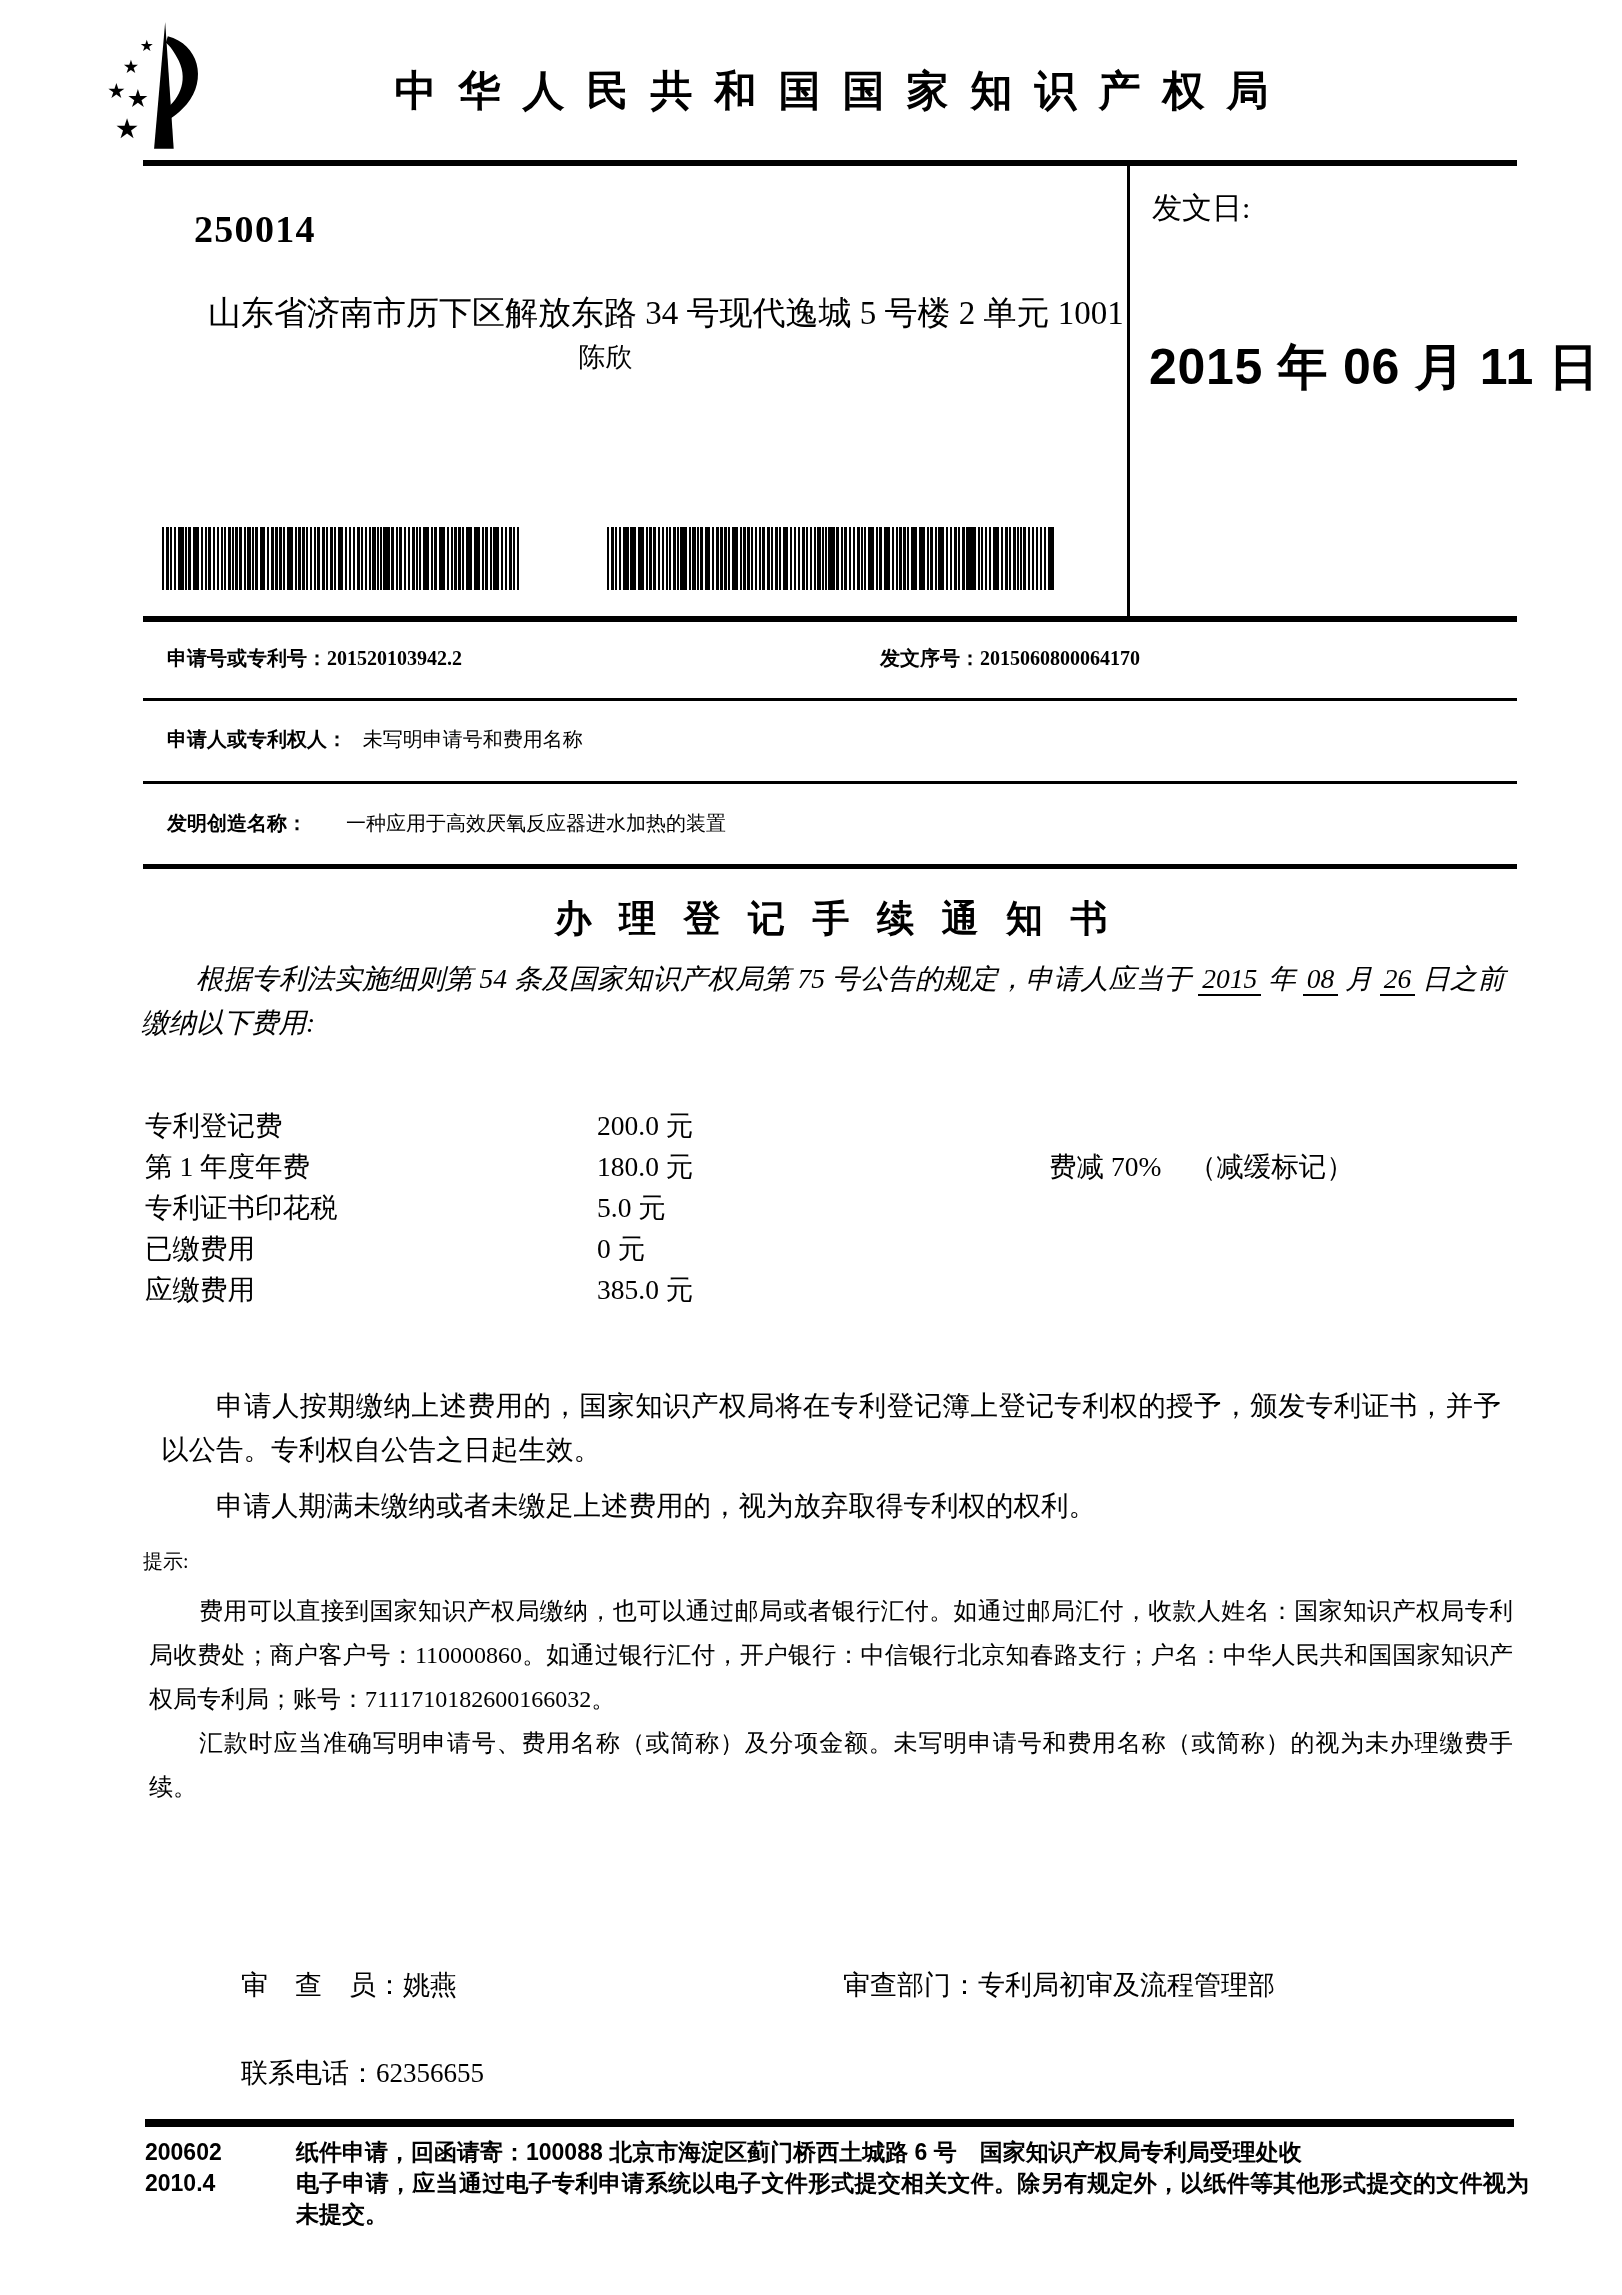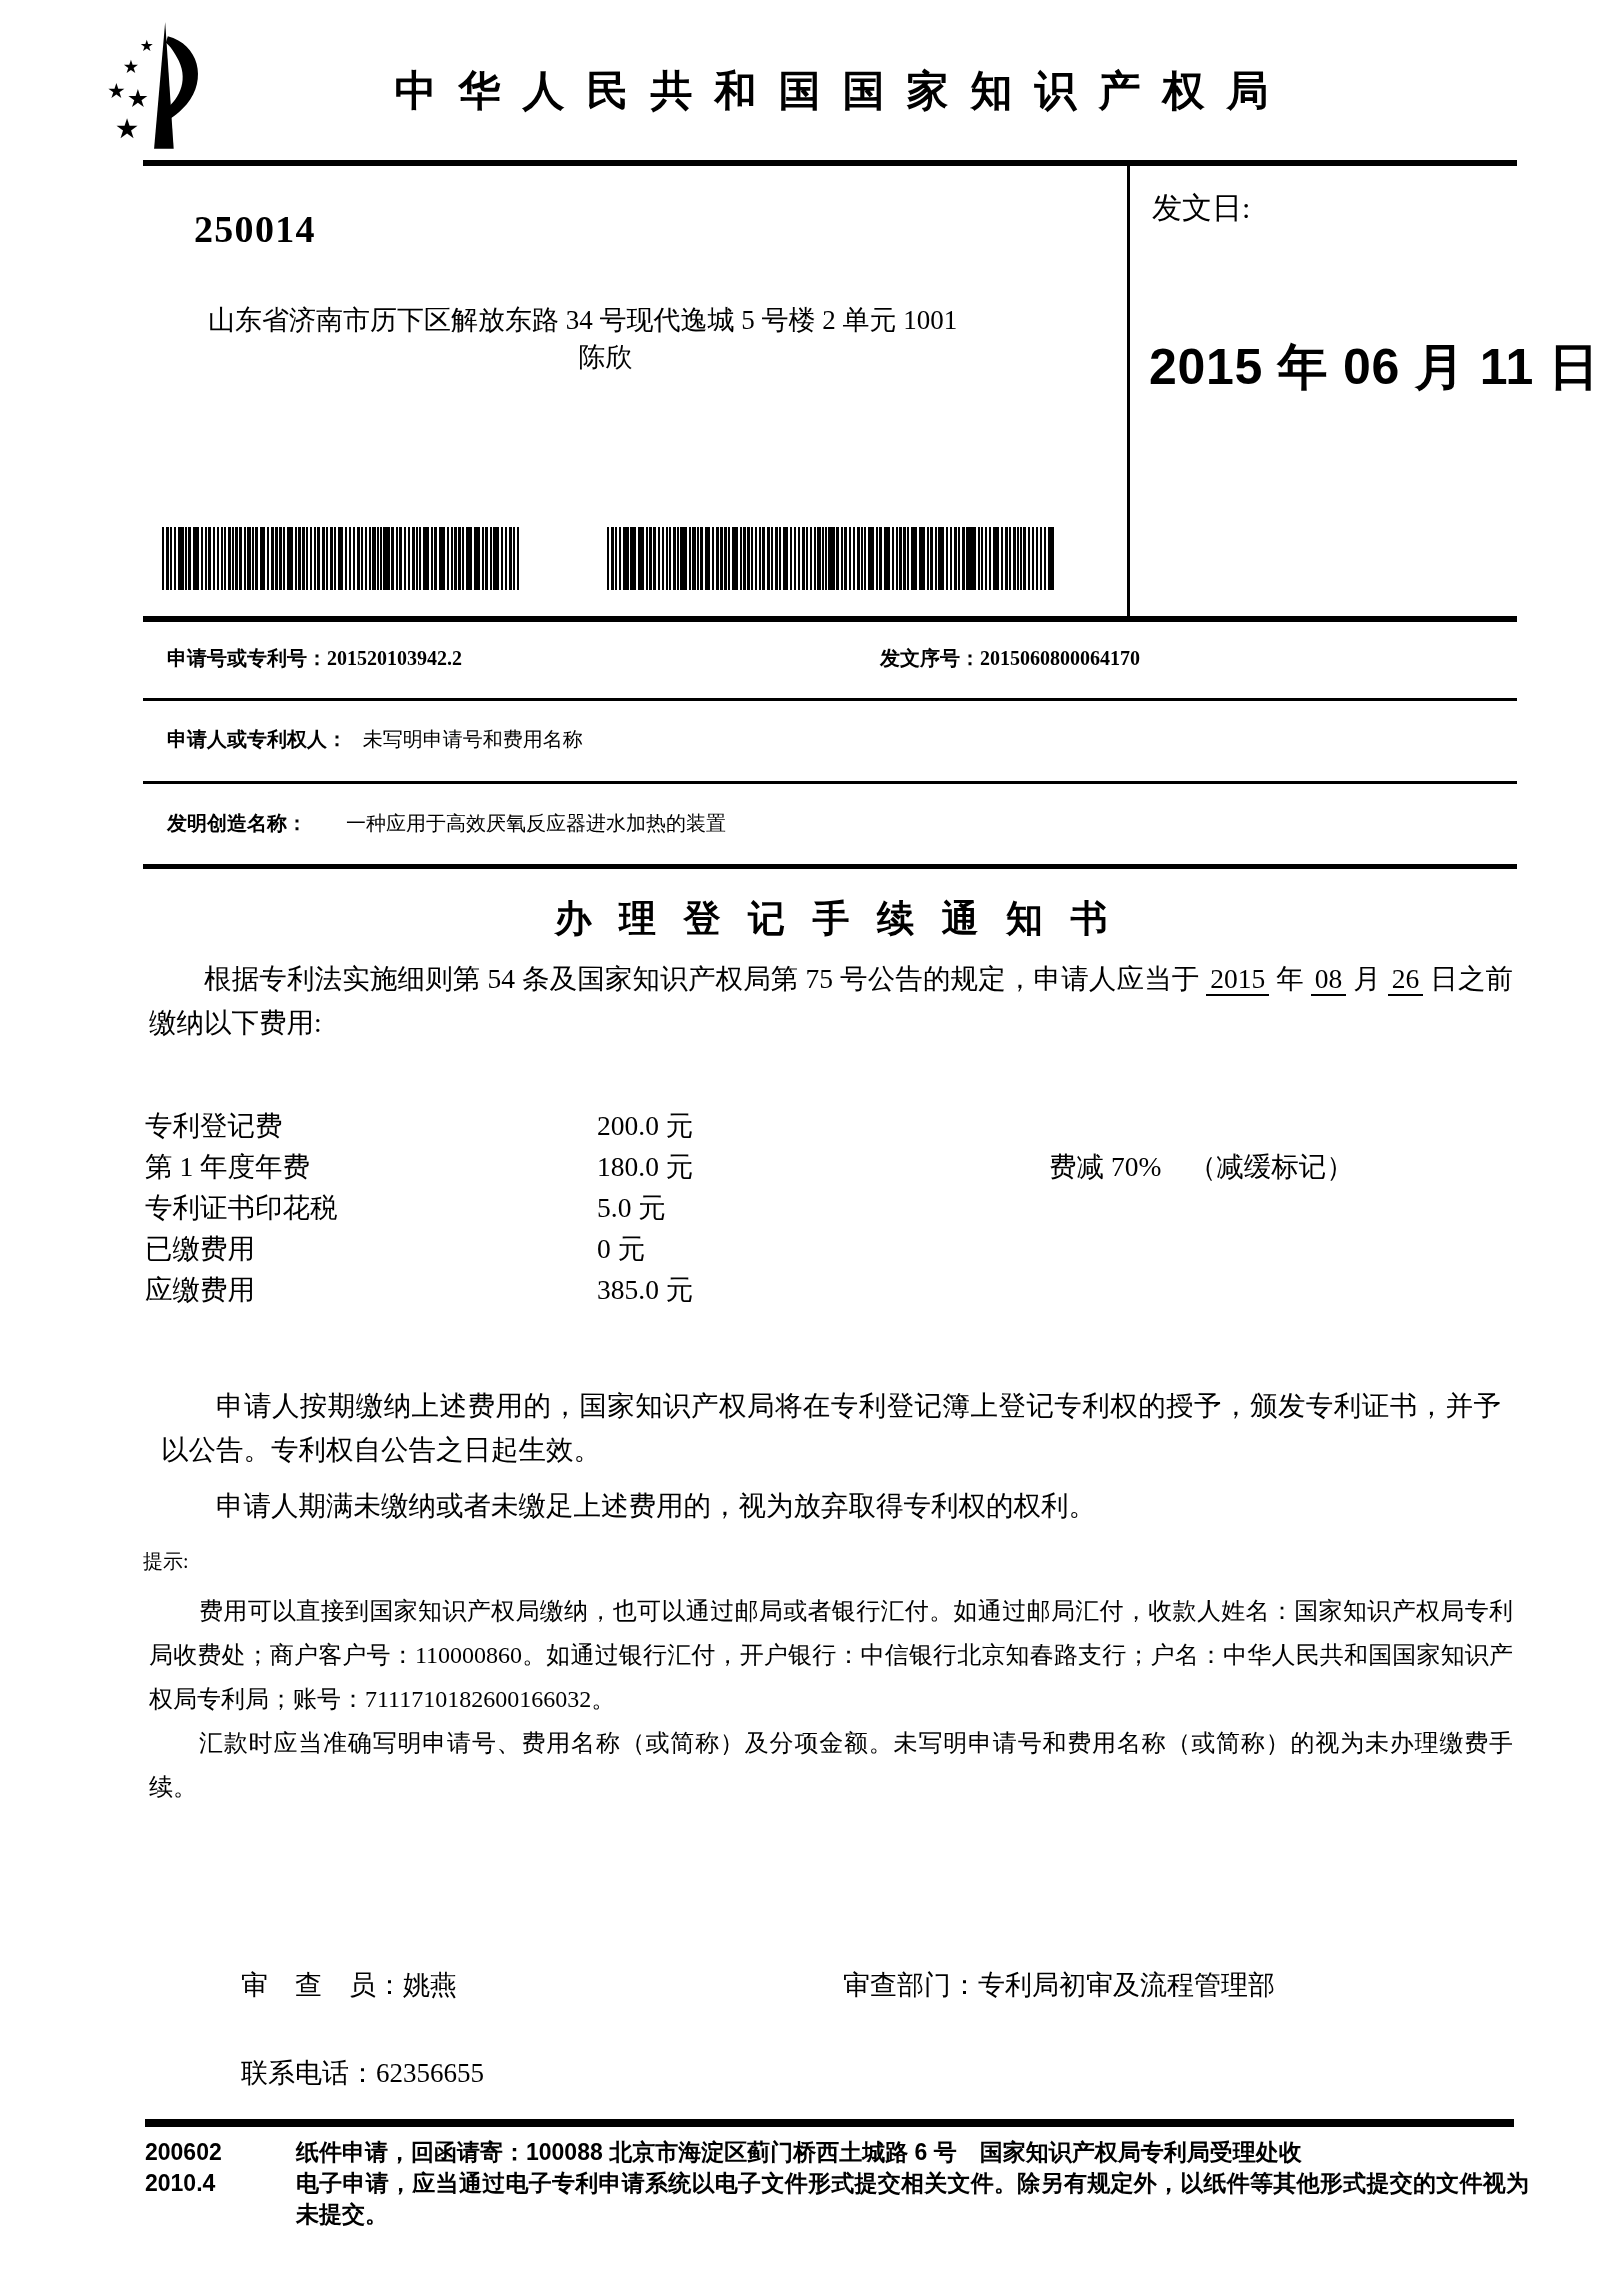--- a/index.html
+++ b/index.html
@@ -23,21 +23,21 @@
   
   .vline{left:1127px;top:166px;width:2.6px;height:454px;}
   .dispatch-label{left:1152px;top:188px;font-size:30px;}
   .dispatch-date{
     left:1149px;top:334px;font-size:50px;font-weight:bold;
     font-family:"Liberation Sans","DejaVu Sans",sans-serif;
     letter-spacing:0.7px;white-space:nowrap;
   }
   
   .postcode{left:194px;top:207px;font-size:38px;font-weight:bold;letter-spacing:1.3px;}
-  .address{left:208px;top:302px;font-size:27px;white-space:nowrap;text-align:right;}
+  .address{left:208px;top:291px;font-size:33px;white-space:nowrap;text-align:right;}
   .addressee{left:208px;top:339px;width:795px;text-align:center;font-size:27px;}
   
   .barcode{
     position:absolute;top:527px;height:63px;
     background-image:
       repeating-linear-gradient(90deg,#000 0 2px,transparent 2px 3.9px),
       repeating-linear-gradient(90deg,#000 0 1.3px,transparent 1.3px 8.5px),
       repeating-linear-gradient(90deg,transparent 0 4.6px,#000 4.6px 6.5px,transparent 6.5px 13.7px);
   }
   .barcode-1{left:162px;width:357px;}
@@ -47,21 +47,21 @@
   .meta-label{font-weight:bold;}
   .meta-strong{font-weight:bold;}
   .gap-s{margin-left:15.7px;}
   .gap-m{margin-left:39px;}
   
   .notice-title{
     top:894px;left:144px;width:1374px;text-align:center;
     font-size:37px;font-weight:bold;letter-spacing:27.5px;text-indent:27.5px;white-space:nowrap;
   }
   .bodytext{font-size:27.5px;line-height:44px;text-align:justify;}
-  .intro{top:957px;left:149px;width:1364px;text-indent:55px;}
+  .intro{top:957px;left:141px;width:1364px;text-indent:55px;font-style:italic;}
   .u{border-bottom:2px solid #000;padding:0 3.9px;}
   .fees{top:1105px;left:145px;width:1348px;font-size:27.5px;}
   .fee-row{display:flex;line-height:41px;}
   .fee-label{width:452px;}
   .fee-amount{width:452px;}
   .fee-remark{flex:1;}
   .paras{top:1372px;left:149px;width:1364px;}
   .paras p{margin:12px;text-indent:55px;}
   
   .tips-label{left:143px;top:1548px;font-size:20px;}

